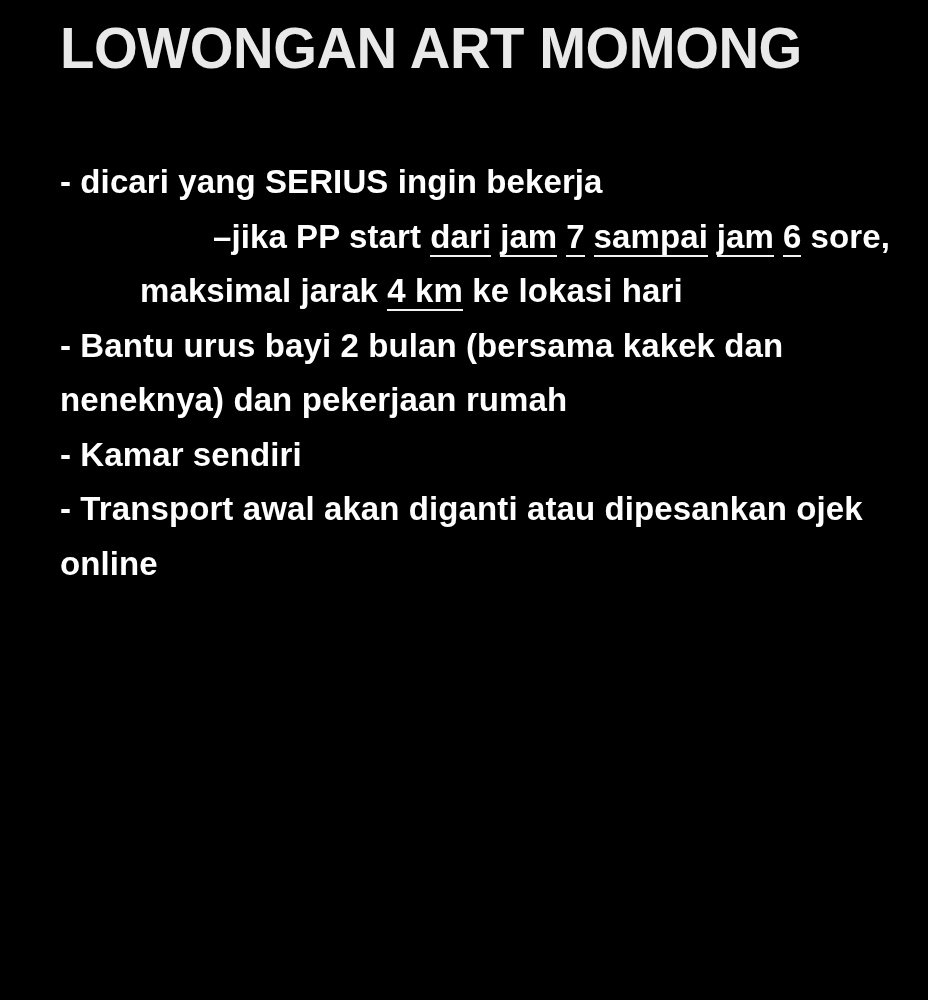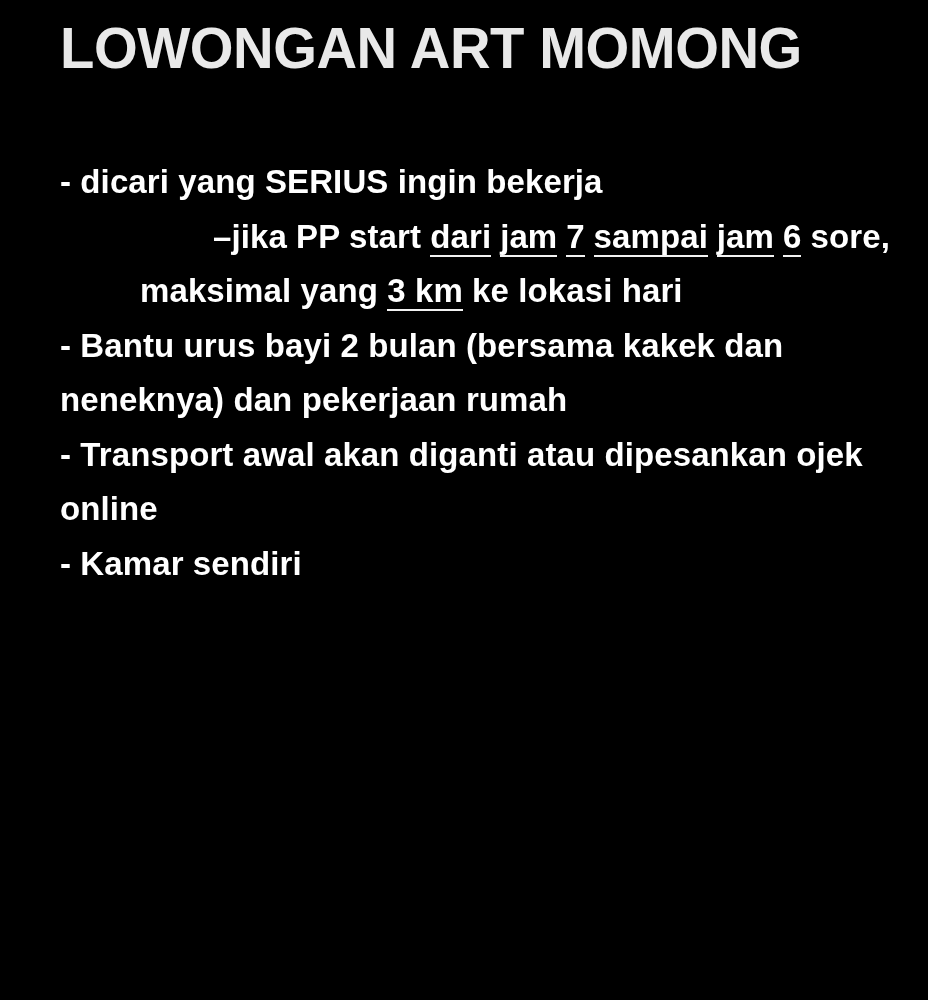--- a/index.html
+++ b/index.html
@@ -87,27 +87,27 @@
   <div class="body-block">
 
     <div class="line">- dicari yang SERIUS ingin bekerja</div>
 
 
     <div class="line sub">
       <span class="sub-dash">–</span><span>jika PP start </span><span class="u-seg">dari</span><span class="seg-gap"></span><span class="u-seg">jam</span><span class="seg-gap"></span><span class="u-seg">7</span><span class="seg-gap"></span><span class="u-seg">sampai</span><span class="seg-gap"></span><span class="u-seg">jam</span><span class="seg-gap"></span><span class="u-seg">6</span><span> sore,</span>
     </div>
 
     <div class="line sub-cont">
-      <span>maksimal yang </span><span class="u-seg">3 km</span><span> ke lokasi hari</span>
+      <span>maksimal jarak </span><span class="u-seg">4 km</span><span> ke lokasi hari</span>
     </div>
 
     <div class="line wrap">- Bantu urus bayi 2 bulan (bersama kakek dan neneknya) dan pekerjaan rumah</div>
 
 
 
 
+    <div class="line">- Kamar sendiri</div>
+
     <div class="line wrap">- Transport awal akan diganti atau dipesankan ojek online</div>
-
-    <div class="line">- Kamar sendiri</div>
 
 
   </div>
 </div>
 
 </body></html>

